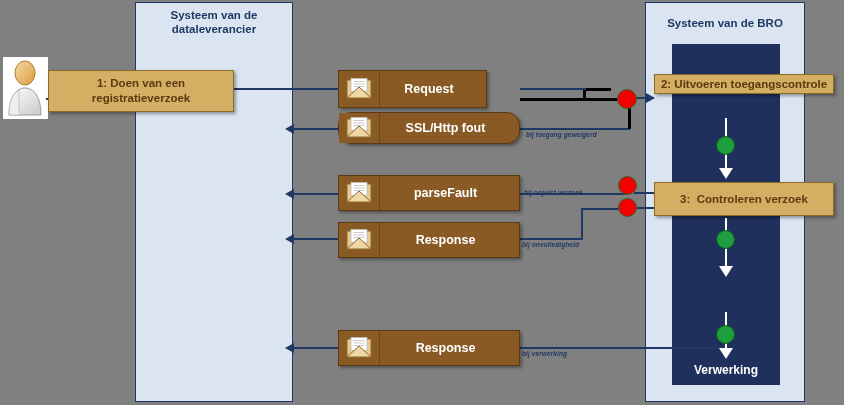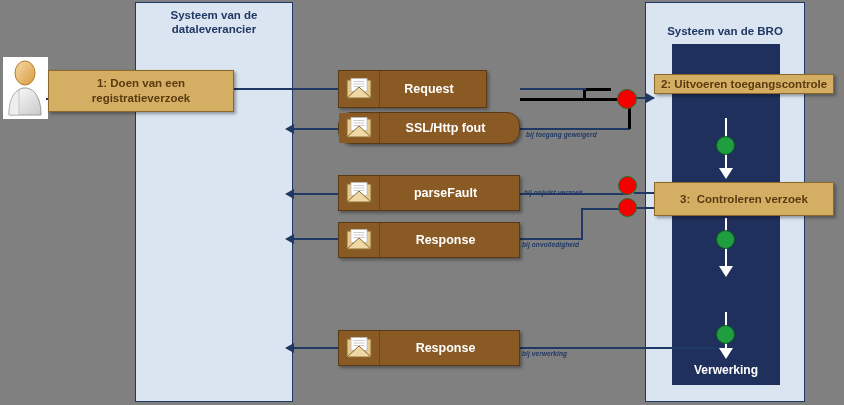--- a/index.html
+++ b/index.html
@@ -63,21 +63,21 @@
 </head>
 <body>
 
 <div id="canvas">
 
   <div class="lane" style="left:135px;top:2px;width:158px;height:400px;"></div>
   <div class="lane-title" style="left:135px;width:158px;top:8px;">Systeem van de</div>
   <div class="lane-title" style="left:135px;width:158px;top:22px;">dataleverancier</div>
 
   <div class="lane" style="left:645px;top:2px;width:160px;height:400px;"></div>
-  <div class="lane-title" style="left:645px;width:160px;top:24px;">Systeem van de BRO</div>
+  <div class="lane-title" style="left:645px;width:160px;top:16px;">Systeem van de BRO</div>
 
   <div class="navy-band" style="left:672px;top:44px;width:108px;height:341px;"></div>
   <div class="verwerking" style="left:672px;width:108px;top:363px;">Verwerking</div>
 
   <div class="actor" style="left:3px;top:57px;width:45px;height:62px;">
     <svg width="45" height="62" viewBox="0 0 45 62">
       <defs>
         <linearGradient id="headg" x1="0" y1="0" x2="1" y2="1">
           <stop offset="0%" stop-color="#f6d9a8"></stop>
             <stop offset="100%" stop-color="#d99c3e"></stop>

